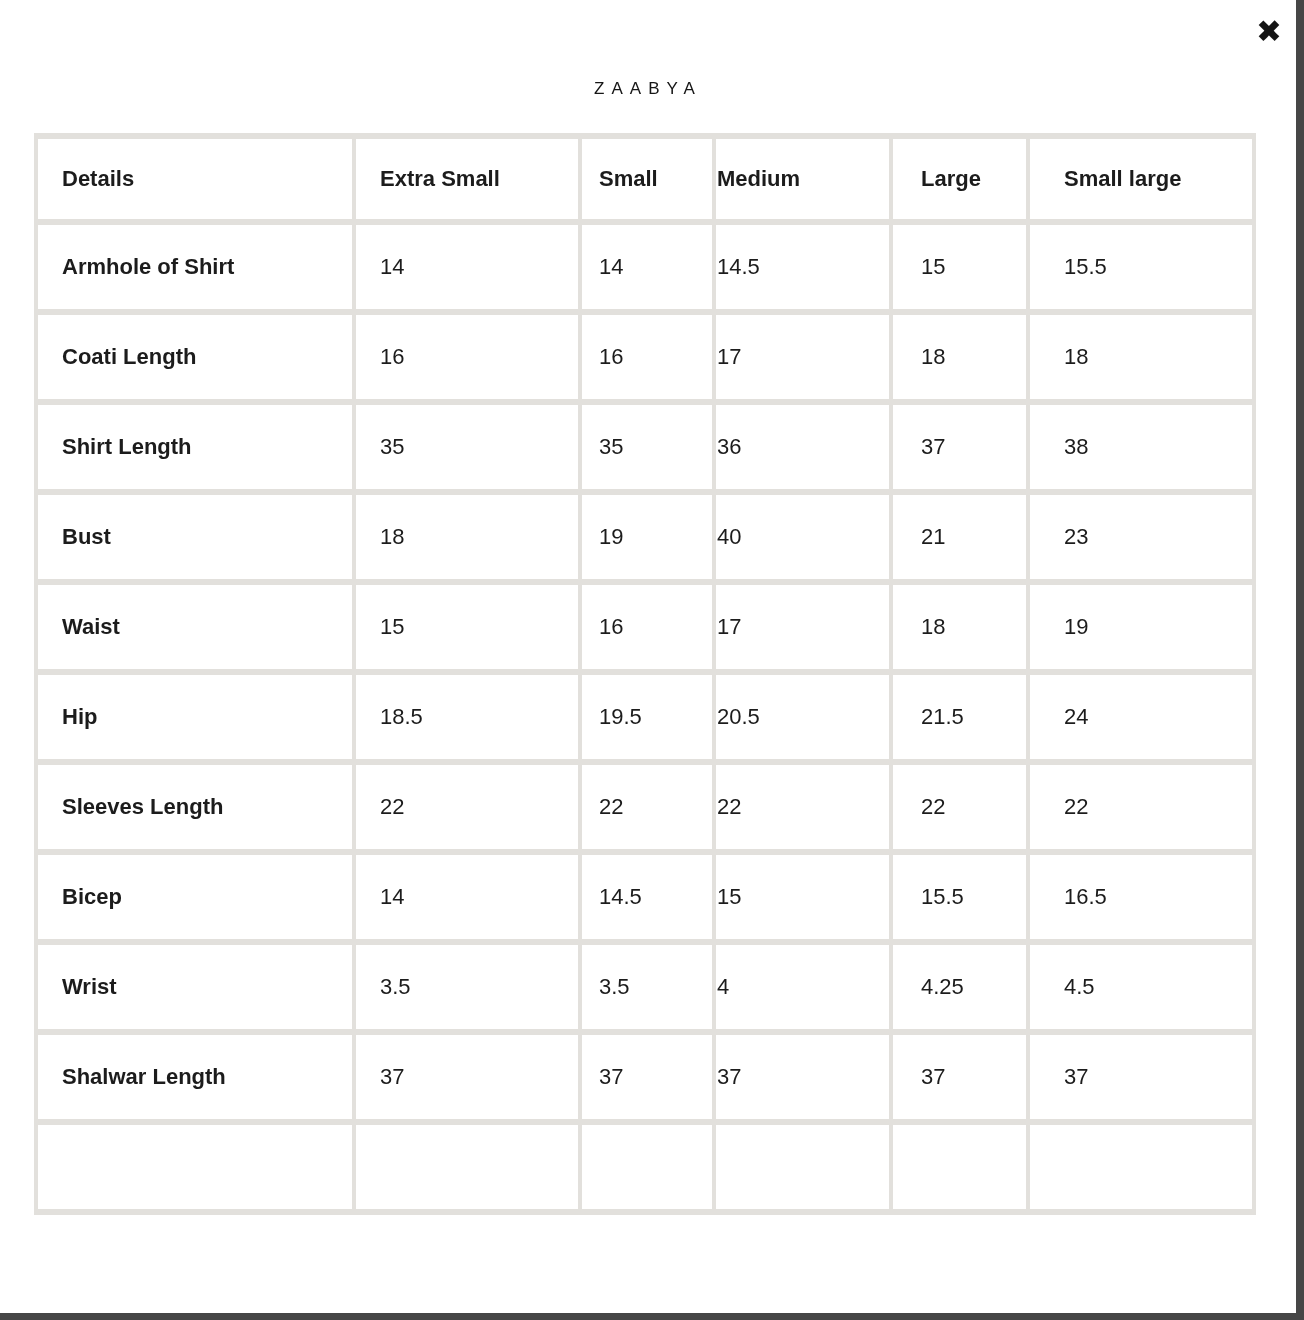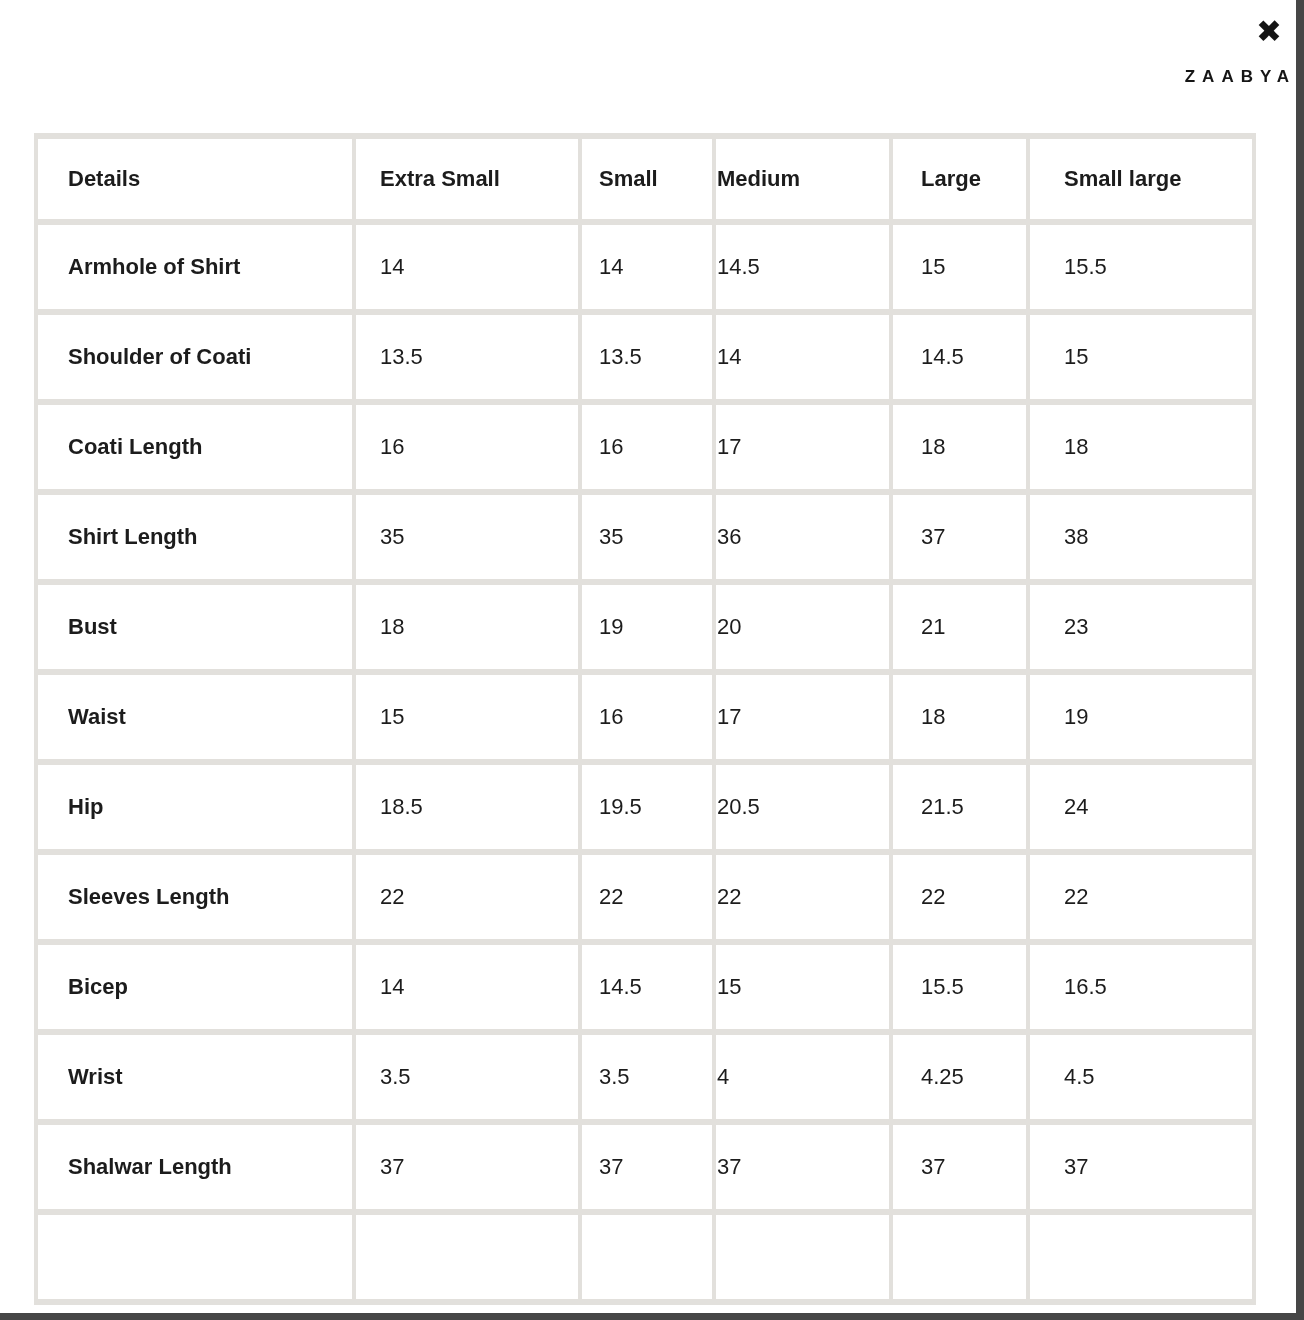--- a/index.html
+++ b/index.html
@@ -18,23 +18,23 @@
     overflow: hidden;
   }
   .close-btn {
     position: absolute; top: 14px; right: 12px;
     background: none; border: none; padding: 2px;
     font-size: 31px; font-weight: bold; line-height: 1;
     color: #141414; cursor: pointer;
     font-family: "DejaVu Sans", sans-serif;
   }
   .brand {
-    position: absolute; top: 67px; left: 0; width: 100%;
-    text-align: right;
-    font-size: 17px; font-weight: bold;
+    position: absolute; top: 79px; left: 0; width: 100%;
+    text-align: center;
+    font-size: 17px; font-weight: normal;
     letter-spacing: 7px;
     color: #161616;
   }
   table.size-chart {
     position: absolute; top: 133px; left: 34px;
     width: 1222px;
     border-collapse: separate;
     border-spacing: 4px 6px;
     background: #e2e0dc;              
     table-layout: fixed;
@@ -43,21 +43,21 @@
     background: #ffffff;
     text-align: left;
     vertical-align: middle;
     color: #1c1c1c;
     overflow: hidden;
     white-space: nowrap;
   }
   th { height: 80px; font-size: 22px; font-weight: bold; }
   td { height: 84px; font-size: 22px; font-weight: normal; }
   td.label { font-weight: bold; }
-  th:nth-child(1), td:nth-child(1) { padding-left: 30px; }
+  th:nth-child(1), td:nth-child(1) { padding-left: 24px; }
   th:nth-child(2), td:nth-child(2) { padding-left: 24px; }
   th:nth-child(3), td:nth-child(3) { padding-left: 17px; }
   th:nth-child(4), td:nth-child(4) { }
   th:nth-child(5), td:nth-child(5) { padding-left: 28px; }
   th:nth-child(6), td:nth-child(6) { padding-left: 34px; }
   tr.partial td { height: 84px; }     
 </style>
 </head>
 <body>
 
@@ -91,48 +91,40 @@
     <tbody>
       <tr>
         <td class="label">Armhole of Shirt</td>
         <td>14</td>
         <td>14</td>
         <td>14.5</td>
         <td>15</td>
         <td>15.5</td>
       </tr>
       <tr>
-        <td class="label">Shoulder of Coati</td>
-        <td>13.5</td>
-        <td>13.5</td>
-        <td>14</td>
-        <td>14.5</td>
-        <td>15</td>
-      </tr>
-      <tr>
         <td class="label">Coati Length</td>
         <td>16</td>
         <td>16</td>
         <td>17</td>
         <td>18</td>
         <td>18</td>
       </tr>
       <tr>
         <td class="label">Shirt Length</td>
         <td>35</td>
         <td>35</td>
         <td>36</td>
         <td>37</td>
         <td>38</td>
       </tr>
       <tr>
         <td class="label">Bust</td>
         <td>18</td>
         <td>19</td>
-        <td>20</td>
+        <td>40</td>
         <td>21</td>
         <td>23</td>
       </tr>
       <tr>
         <td class="label">Waist</td>
         <td>15</td>
         <td>16</td>
         <td>17</td>
         <td>18</td>
         <td>19</td>

